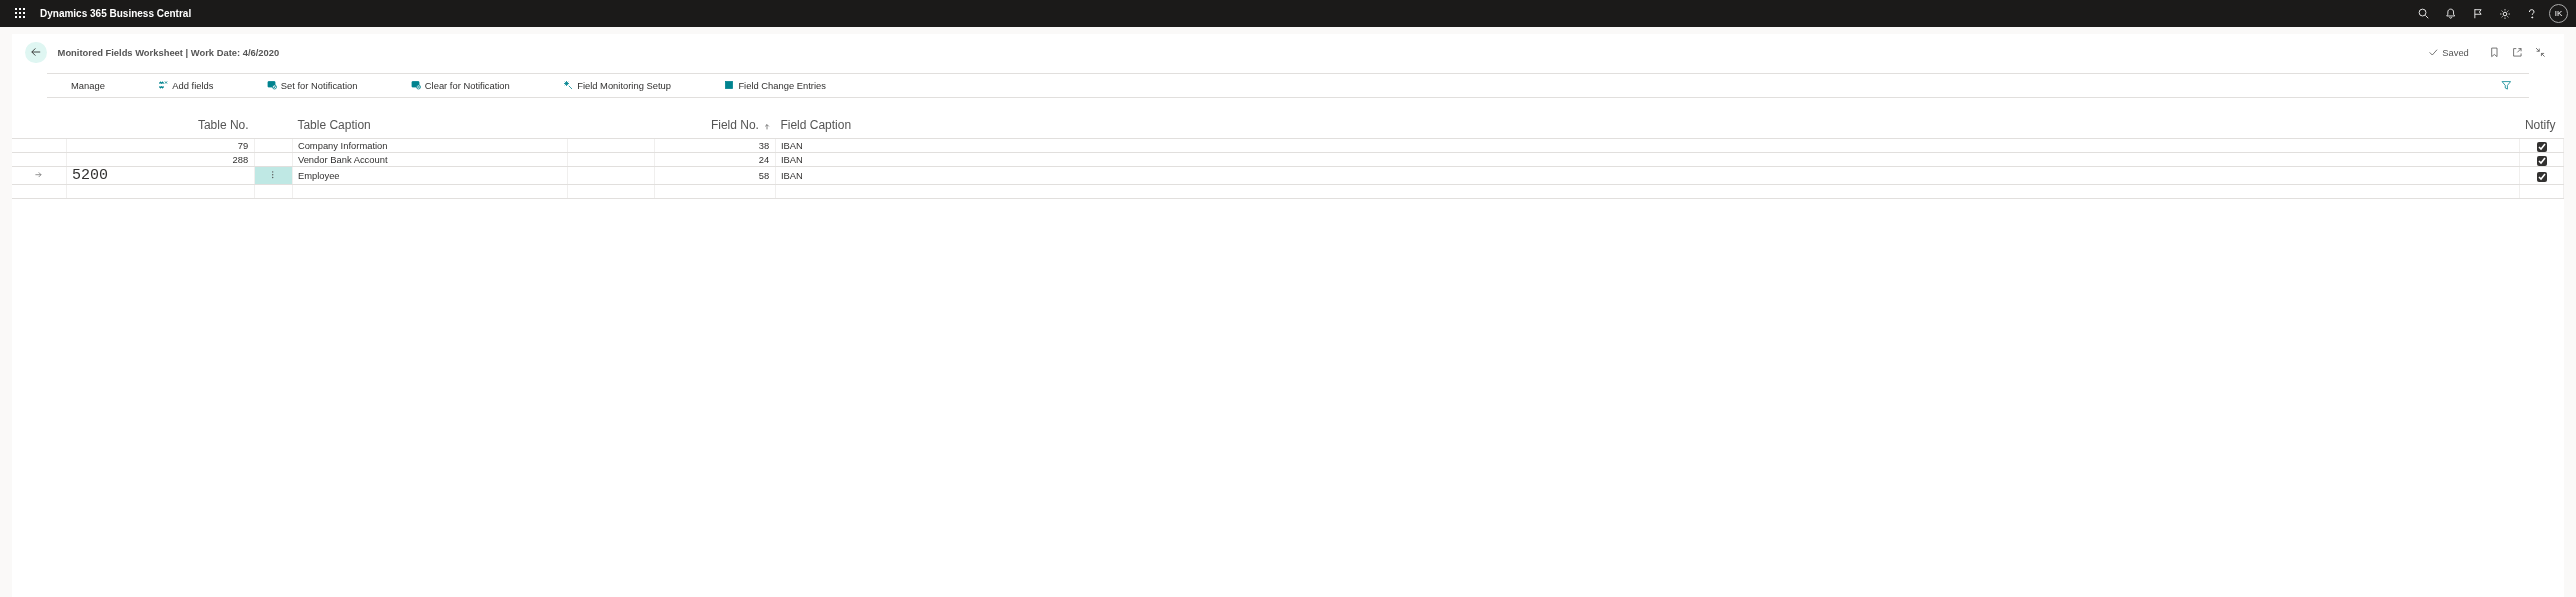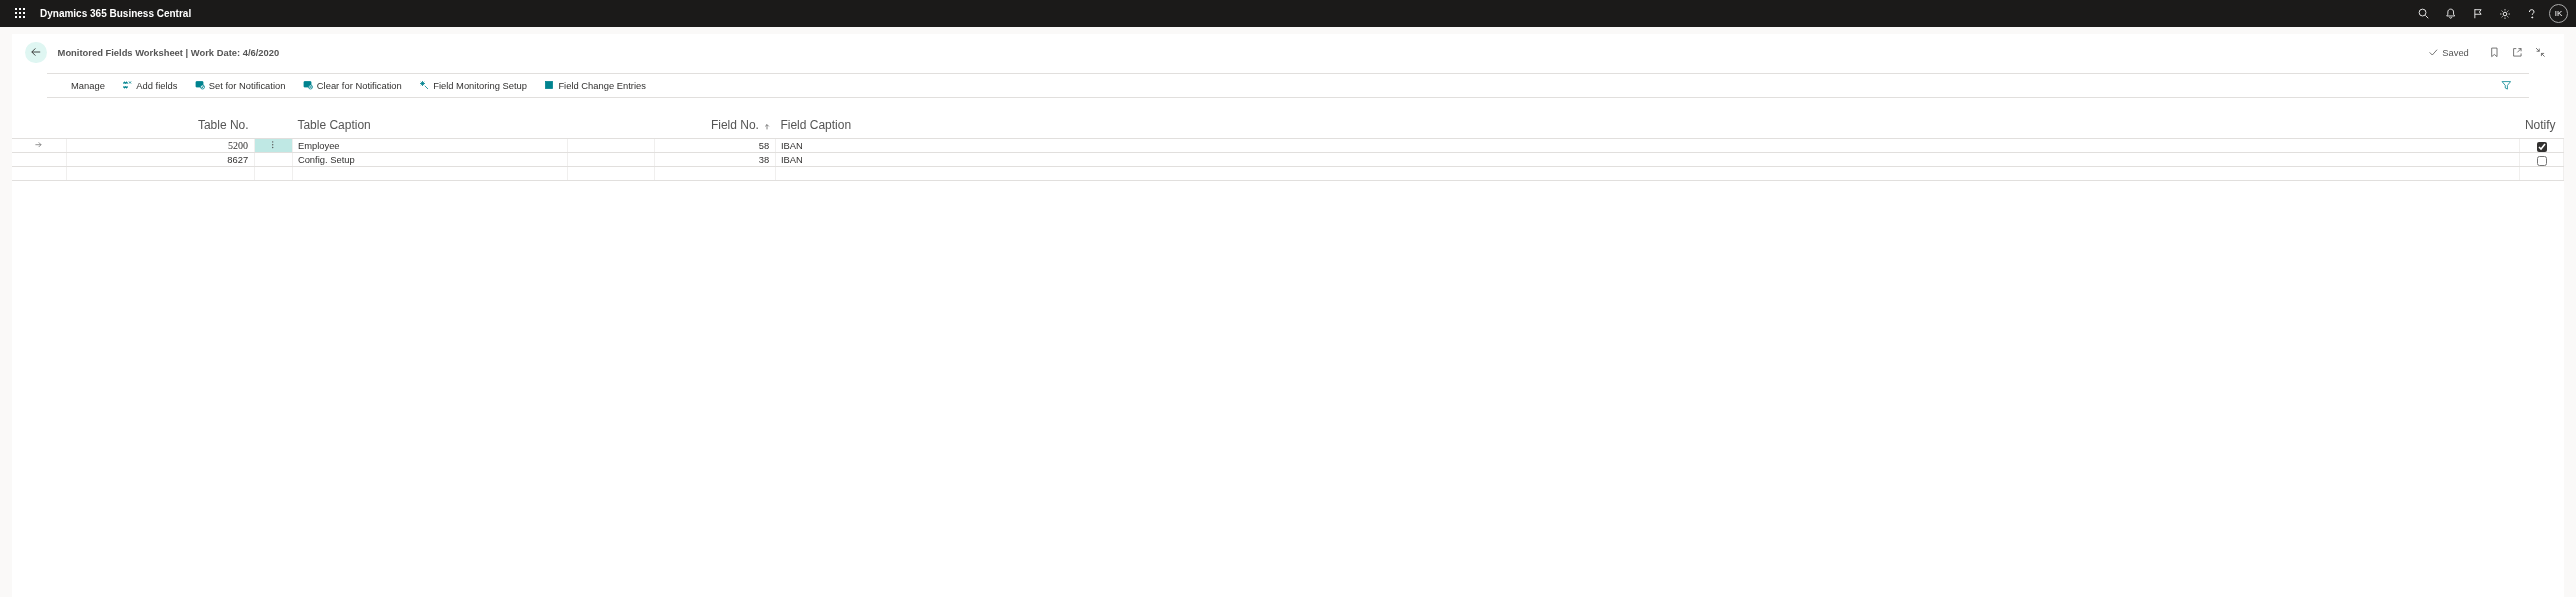--- a/index.html
+++ b/index.html
@@ -119,20 +119,21 @@
     
     .toolbar {
       display: flex;
       align-items: center;
       padding: 0 13.4px 0 24px;
       height: 25.5px;
       border-top: 0.7px solid #e1dfdd;
       border-bottom: 0.7px solid #e1dfdd;
       margin-left: 35px;
       margin-right: 35px;
+      gap: 36px;
     }
     .toolbar-item {
       display: flex;
       align-items: center;
       font-size: 9.4px;
       color: #323130;
       margin-right: 17.4px;
       height: 100%;
     }
     .toolbar-item svg {
@@ -203,26 +204,25 @@
       height: 10px;
       accent-color: #323130;
       vertical-align: middle;
     }
     
     .cell-input {
       width: 100%;
       height: 100%;
       border: none;
       background: transparent;
-      font-size: 10px;
+      font-size: 15px;
       color: #323130;
-      text-align: right;
       padding: 0;
       outline: none;
-      font-family: Liberation Serif, serif;
+      font-family: Liberation Mono, monospace;
     }
     
     .sort-arrow {
       display: inline-block;
       vertical-align: middle;
       margin-left: 1.3px;
     }
   </style>
 </head>
 <body>
@@ -393,48 +393,58 @@
                   <line x1="5" y1="9" x2="5" y2="1"></line>
                     <polyline points="2,4 5,1 8,4"></polyline>
                 </svg>
               </span>
             </th>
             <th>Field Caption</th>
             <th class="right" style="padding-right:10.7px;">Notify</th>
           </tr>
         </thead>
         <tbody id="table-body">
+        <tr>
+              <td class="center row-indicator"></td>
+              <td class="right">79</td>
+              <td></td>
+              <td>Company Information</td>
+              <td></td>
+              <td class="right">38</td>
+              <td>IBAN</td>
+              <td class="center"><input type="checkbox" class="fluent" checked="" style=""></td>
+            </tr>
+            <tr>
+              <td class="center row-indicator"></td>
+              <td class="right">288</td>
+              <td></td>
+              <td>Vendor Bank Account</td>
+              <td></td>
+              <td class="right">24</td>
+              <td>IBAN</td>
+              <td class="center"><input type="checkbox" class="fluent" checked="" style=""></td>
+            </tr>
             <tr>
               <td class="center row-indicator"><svg width="9.4" height="9.4" viewBox="0 0 20 20" stroke-width="1.5">
                   <line x1="3" y1="10" x2="15" y2="10"></line>
                   <polyline points="10,5 15,10 10,15"></polyline>
                 </svg></td>
               <td class="right"><input class="cell-input" value="5200" style=""></td>
               <td class="selected-cell"><svg width="9.4" height="9.4" viewBox="0 0 20 20">
                   <circle cx="10" cy="4" r="1.5"></circle>
                   <circle cx="10" cy="10" r="1.5"></circle>
                   <circle cx="10" cy="16" r="1.5"></circle>
                 </svg></td>
               <td>Employee</td>
               <td></td>
               <td class="right">58</td>
               <td>IBAN</td>
               <td class="center"><input type="checkbox" class="fluent" checked="" style=""></td>
             </tr>
             <tr>
-              <td class="center row-indicator"></td>
-              <td class="right">8627</td>
-              <td></td>
-              <td>Config. Setup</td>
-              <td></td>
-              <td class="right">38</td>
-              <td>IBAN</td>
-              <td class="center"><input type="checkbox" class="fluent" style=""></td>
-            </tr>
-            <tr>
               <td>&nbsp;</td>
               <td>&nbsp;</td>
               <td>&nbsp;</td>
               <td>&nbsp;</td>
               <td>&nbsp;</td>
               <td>&nbsp;</td>
               <td>&nbsp;</td>
               <td>&nbsp;</td>
             </tr>
           </tbody>

